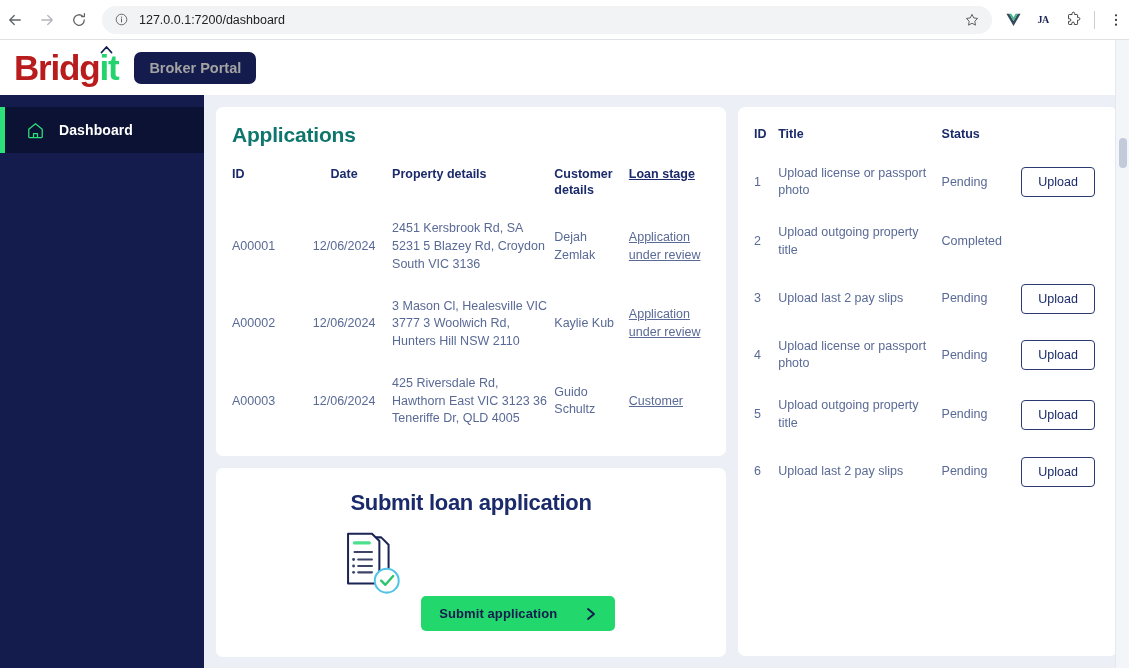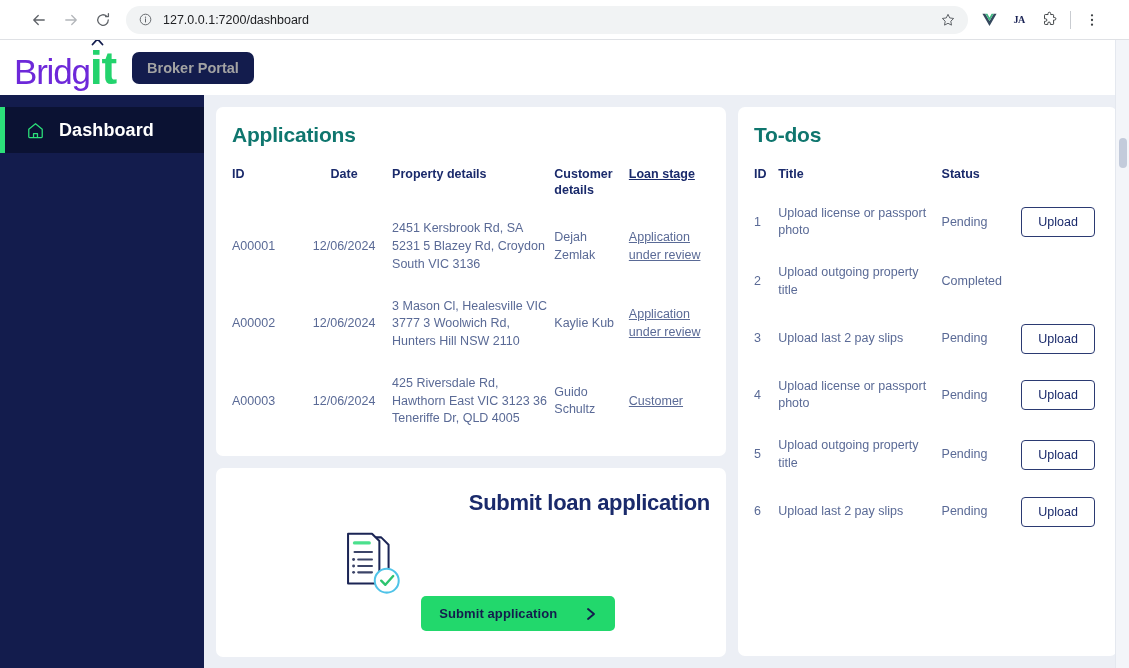--- a/index.html
+++ b/index.html
@@ -33,21 +33,21 @@
   }
   .tab-close { width: 16px; height: 16px; flex: none; opacity: .75; }
   .newtab { width: 28px; height: 28px; display: flex; align-items: center; justify-content: center; margin-left: 4px; }
   .taglist-btn {
     position: absolute; right: 8px; top: 4px; width: 26px; height: 22px;
     display: flex; align-items: center; justify-content: center; border-radius: 4px;
   }
 
   .toolbar {
     height: 40px; background: #ffffff; display: flex; align-items: center;
-    gap: 2px; padding: 0 24px; flex: none; border-bottom: 1px solid #dfe1e5;
+    gap: 2px; padding: 0 0; flex: none; border-bottom: 1px solid #dfe1e5;
   }
   .tb-btn {
     width: 30px; height: 30px; display: flex; align-items: center; justify-content: center;
     border-radius: 50%; flex: none;
   }
   .omnibox {
     flex: 1; height: 28px; background: #f1f3f4; border-radius: 14px;
     display: flex; align-items: center; padding: 0 10px 0 12px; margin: 0 6px; gap: 10px;
   }
   .omni-url { font-size: 12.5px; color: #202124; flex: 1; }
@@ -61,37 +61,37 @@
   .tb-div { width: 1px; height: 18px; background: #c9ccd1; margin: 0 4px; }
 
   
   .viewport { flex: 1; background: #eceff5; display: flex; flex-direction: column; position: relative; overflow: hidden; }
 
   .app-header {
     height: 55px; background: #ffffff; display: flex; align-items: center;
     padding-left: 14px; gap: 16px; flex: none;
   }
   .logo { display: flex; align-items: baseline; position: relative; }
-  .logo-b { font-size: 35px; font-weight: normal; color: #6d28d9; letter-spacing: -1.2px; }
-  .logo-it { font-size: 47px; font-weight: bold; color: #23d36d; letter-spacing: -1.2px; position: relative; }
+  .logo-b { font-size: 35px; font-weight: bold; color: #b91c1c; letter-spacing: -1.2px; }
+  .logo-it { font-size: 35px; font-weight: bold; color: #23d36d; letter-spacing: -1.2px; position: relative; }
   .logo-roof { position: absolute; left: 1px; top: -3px; }
   .portal-badge {
     background: #131c4d; color: #a3a3a3; font-size: 14.5px; font-weight: bold;
     padding: 8px 15px; border-radius: 7px; white-space: nowrap;
   }
 
   .body-row { flex: 1; display: flex; min-height: 0; }
 
   .sidebar { width: 204px; background: #131c4d; flex: none; padding-top: 12px; }
   .side-item {
     height: 46px; display: flex; align-items: center; gap: 14px;
     padding-left: 26px; position: relative; background: #0b1233;
   }
   .side-item .accent { position: absolute; left: 0; top: 0; bottom: 0; width: 5px; background: #2ce07a; }
-  .side-label { color: #ffffff; font-size: 18px; font-weight: bold; letter-spacing: .1px; }
+  .side-label { color: #ffffff; font-size: 14px; font-weight: bold; letter-spacing: .1px; }
 
   .content { flex: 1; display: flex; gap: 12px; padding: 12px 12px 12px 12px; min-width: 0; }
   .col-left { width: 510px; flex: none; display: flex; flex-direction: column; gap: 12px; }
   .col-right { flex: 1; min-width: 0; }
 
   .card { background: #ffffff; border-radius: 7px; }
 
   .card-title {
     font-size: 21px; font-weight: bold; color: #0f766e; letter-spacing: -.2px;
     padding: 16px 16px 0 16px;
@@ -123,21 +123,21 @@
   .todos td.t-action { width: 72px; text-align: left; }
 
   .upload-btn {
     display: inline-block; border: 1px solid #2b3a72; border-radius: 4px;
     background: #ffffff; color: #1a2a6b; font-size: 12.5px;
     padding: 7px 16px; white-space: nowrap; font-family: inherit;
   }
 
   
   .submit-card { text-align: center; padding: 22px 16px 26px 16px; flex: none; }
-  .submit-title { font-size: 22px; font-weight: bold; color: #1a2a6b; letter-spacing: -.3px; text-align: right; }
+  .submit-title { font-size: 22px; font-weight: bold; color: #1a2a6b; letter-spacing: -.3px; }
   .doc-illustration { margin: 14px auto 18px auto; width: 90px; height: 70px; }
   .submit-btn {
     display: inline-flex; align-items: center; gap: 28px;
     background: #22d86c; color: #131c4d; border: none; border-radius: 5px;
     font-size: 13px; font-weight: bold; padding: 10px 18px;
     font-family: inherit; letter-spacing: .1px;
   }
 
   
   .page-scrollbar {
@@ -315,21 +315,20 @@
               <span>Submit application</span>
               <svg width="12" height="14" viewBox="0 0 12 14">
                 <path d="M3 2 l6 5 l-6 5" stroke="#131c4d" stroke-width="1.9" fill="none" stroke-linecap="round" stroke-linejoin="round"></path>
               </svg>
             </button>
           </div>
         </div>
 
         <div class="col-right">
           <div class="card" style="height:100%;">
-            <div class="card-title">To-dos</div>
             <div class="todos">
               <table>
                 <thead>
                   <tr>
                     <th class="t-id">ID</th>
                     <th class="t-title">Title</th>
                     <th class="t-status">Status</th>
                     <th class="t-action"></th>
                   </tr>
                 </thead>

